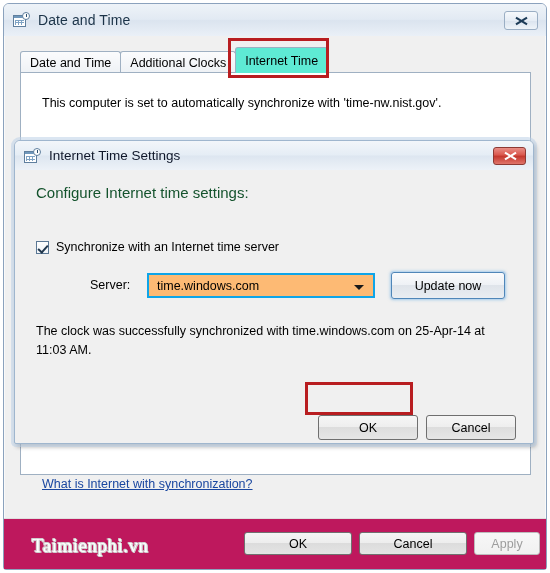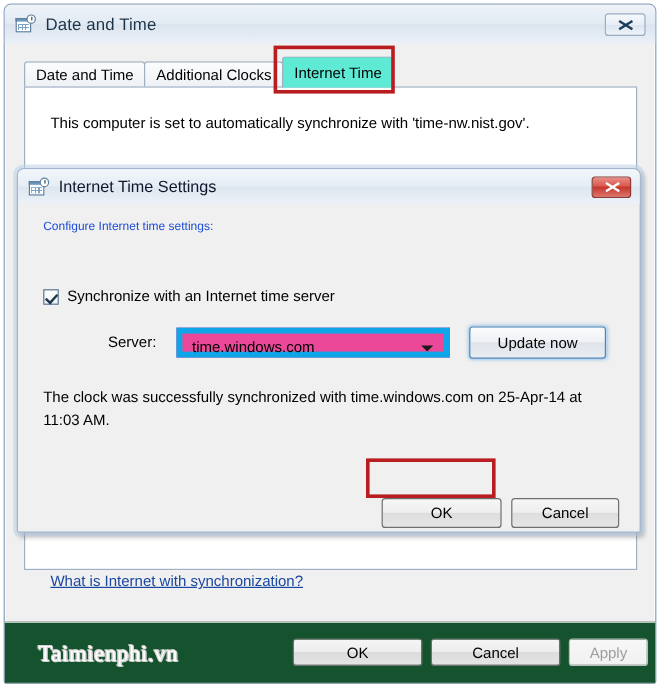--- a/index.html
+++ b/index.html
@@ -204,21 +204,21 @@
     white-space: nowrap;
   }
 
   
   .btnbar {
     position: absolute;
     left: 0;
     right: 0;
     bottom: 0;
     height: 50px;
-    background: #14532d;
+    background: #be185d;
     border-top: 1px solid #dfdfdf;
   }
   .wbtn {
     position: absolute;
     box-sizing: border-box;
     height: 23px;
     border: 1px solid #707070;
     border-radius: 3px;
     background: linear-gradient(to bottom, #f5f5f5 0%, #ededed 48%, #dcdcdc 50%, #e4e4e4 100%);
     font-family: "Liberation Sans", sans-serif;
@@ -316,22 +316,22 @@
 
   #inner-body {
     position: absolute;
     left: 1px; top: 29px; right: 1px; bottom: 1px;
     background: #f0f0f0;
   }
   #configure-label {
     position: absolute;
     left: 20px;
     top: 14px;
-    font-size: 10px;
-    color: #1d4ed8;
+    font-size: 15px;
+    color: #14532d;
     white-space: nowrap;
   }
 
   
   #sync-row {
     position: absolute;
     left: 20px;
     top: 70px;
     display: flex;
     align-items: center;
@@ -376,22 +376,22 @@
     font-size: 12.5px;
     white-space: nowrap;
   }
   #server-combo {
     position: absolute;
     left: 111px;
     top: 0;
     width: 228px;
     height: 25px;
     box-sizing: border-box;
-    border: 5px solid #0ea5e9;
-    background: #ec4899;
+    border: 2px solid #0ea5e9;
+    background: #fdba74;
     cursor: default;
   }
   #server-value {
     position: absolute;
     left: 8px;
     top: 4px;
     font-size: 12.5px;
     color: #000;
     white-space: nowrap;
   }

